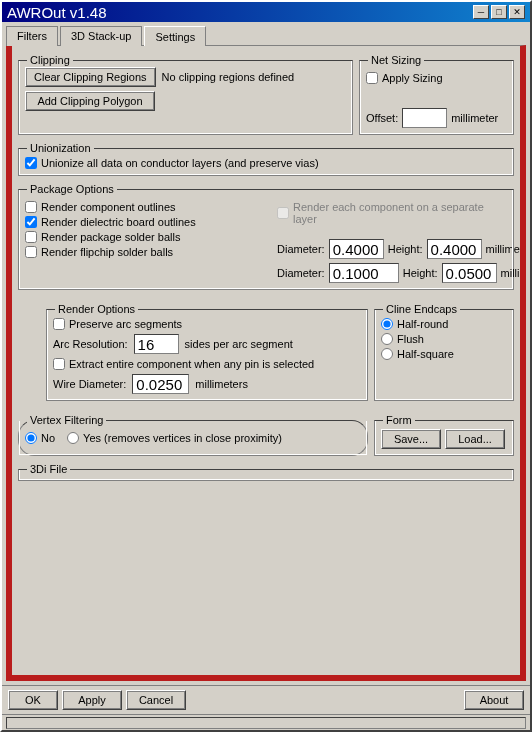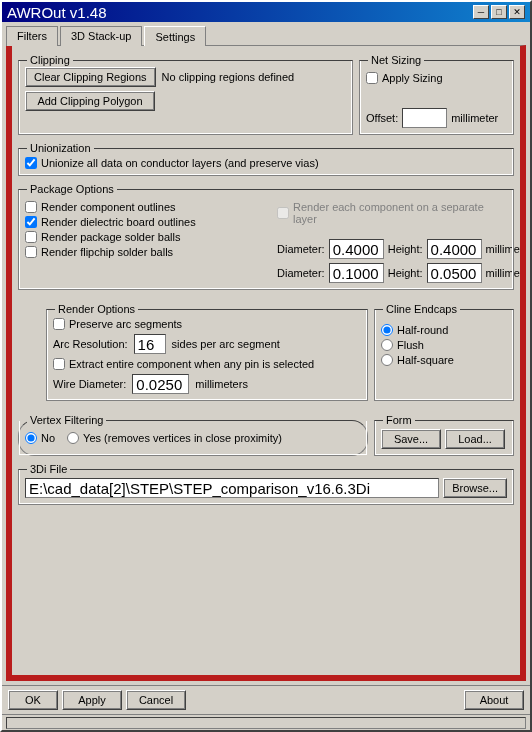--- a/index.html
+++ b/index.html
@@ -304,21 +304,21 @@
             <div style="margin-top:14px;">
               <div class="pkg-dim-row">
                 <span>Diameter:</span>
                 <input type="text" class="text-input" style="width: 55px;" value="0.4000">
                 <span>Height:</span>
                 <input type="text" class="text-input" style="width: 55px;" value="0.4000">
                 <span>millimeters</span>
               </div>
               <div class="pkg-dim-row" style="margin-top:4px;">
                 <span>Diameter:</span>
-                <input type="text" class="text-input" style="width: 55px;" value="0.1000">
+                <input type="text" class="text-input" style="width: 70px;" value="0.1000">
                 <span>Height:</span>
                 <input type="text" class="text-input" style="width: 55px;" value="0.0500">
                 <span>millimeters</span>
               </div>
             </div>
           </div>
         </div>
       </div>
 
       <div style="display:flex; gap:6px; margin-top:8px;padding-left:28px;">
@@ -326,39 +326,39 @@
         <div class="group-box" style="flex:1;">
           <div class="group-box-inner"></div>
           <span class="group-label">Render Options</span>
           <div style="margin-top:4px;">
             <div class="checkbox-row">
               <input type="checkbox" style="">
               <span>Preserve arc segments</span>
             </div>
             <div class="row" style="margin-top:4px;">
               <span>Arc Resolution:</span>
-              <input type="text" class="text-input" style="width: 32px;" value="16">
+              <input type="text" class="text-input" style="width: 45px;" value="16">
               <span>sides per arc segment</span>
             </div>
             <div class="checkbox-row" style="margin-top:4px;">
               <input type="checkbox" style="">
               <span>Extract entire component when any pin is selected</span>
             </div>
             <div class="row" style="margin-top:4px;">
               <span>Wire Diameter:</span>
               <input type="text" class="text-input" style="width: 57px;" value="0.0250">
               <span>millimeters</span>
             </div>
           </div>
         </div>
 
         <div class="group-box" style="width:140px;">
           <div class="group-box-inner"></div>
           <span class="group-label">Cline Endcaps</span>
-          <div style="margin-top:10px;">
+          <div style="margin-top:4px;">
             <div class="radio-row">
               <input type="radio" name="endcap" checked="" style="">
               <span>Half-round</span>
             </div>
             <div class="radio-row">
               <input type="radio" name="endcap" style="">
               <span>Flush</span>
             </div>
             <div class="radio-row">
               <input type="radio" name="endcap" style="">
@@ -391,24 +391,20 @@
           <div style="display:flex; gap:4px; margin-top:4px;">
             <button class="btn">Save...</button>
             <button class="btn">Load...</button>
           </div>
         </div>
       </div>
 
       <div class="group-box" style="margin-top:8px;">
         <div class="group-box-inner"></div>
         <span class="group-label">3Di File</span>
-        <div style="display:flex; align-items:center; gap:4px; margin-top:4px;">
-          <input type="text" class="text-input" style="flex: 1 1 0%;" value="E:\cad_data[2]\STEP\STEP_comparison_v16.6.3Di">
-          <button class="btn">Browse...</button>
-        </div>
       </div>
 
     </div>
   </div>
 
   <div class="bottom-bar">
     <div class="bottom-left">
       <button class="btn" style="min-width:50px;">OK</button>
       <button class="btn" style="min-width:60px;">Apply</button>
       <button class="btn" style="min-width:60px;">Cancel</button>

